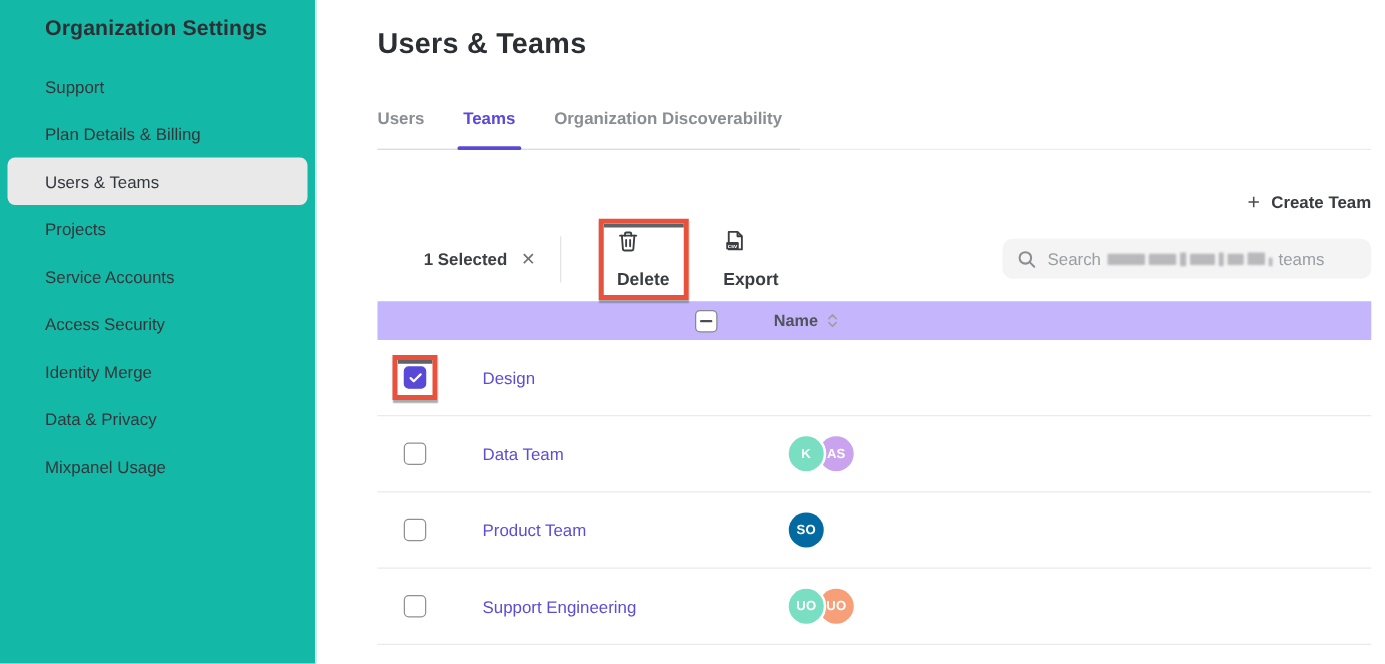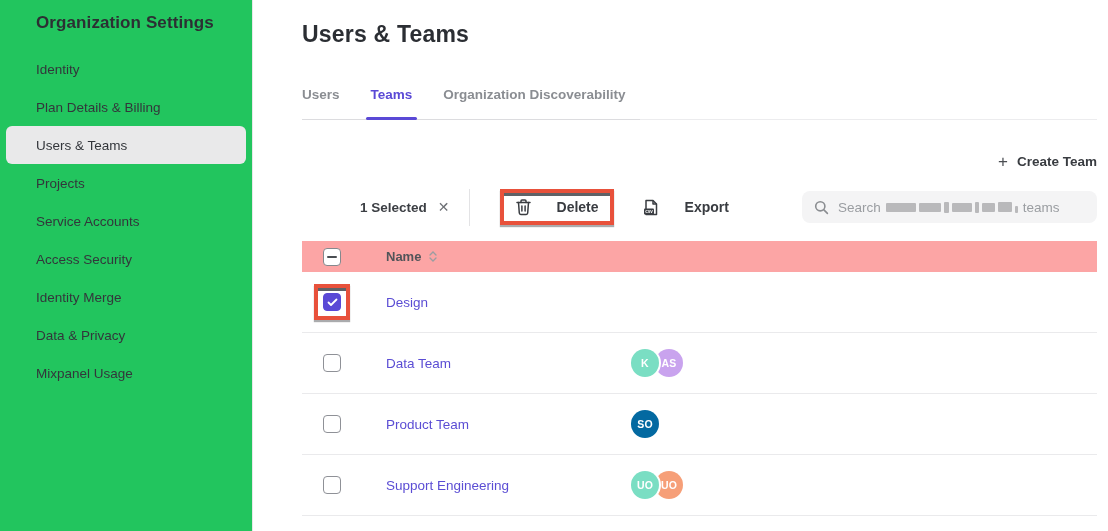--- a/index.html
+++ b/index.html
@@ -7,21 +7,21 @@
   body {
     font-family:"Liberation Sans","DejaVu Sans",sans-serif;
     background:#fff; color:#33363b;
     --accent:#5a49d6; --annotation:#e8513b;
   }
   .app { display:flex; width:1108px; height:531px; }
 
   
   .sidebar {
     width:253px; height:531px; flex:0 0 253px;
-    background:#22c55e; border-right:1px solid #e7e7e8;
+    background:#14b8a6; border-right:1px solid #e7e7e8;
   }
   .sidebar-title {
     font-size:17px; font-weight:700; color:#2c2f33;
     padding:13px 0 0 36px; letter-spacing:.1px;
   }
   .sidebar-nav { margin-top:17px; }
   .nav-item {
     height:38px; display:flex; align-items:center;
     margin:0 6px; padding-left:30px; border-radius:6px;
     font-size:13.5px; color:#33363b; cursor:pointer;
@@ -44,45 +44,45 @@
     content:""; position:absolute; left:-5px; right:-5px; bottom:-1px;
     height:3px; border-radius:2px; background:var(--accent);
   }
 
   .create-row { display:flex; justify-content:flex-end; margin-top:33px; }
   .create-btn { display:flex; align-items:center; gap:9px; font-size:13.5px; font-weight:600; color:#393c41; cursor:pointer; }
   .plus-glyph { font-size:17px; font-weight:400; color:#4a4d52; line-height:1; }
 
   
   .toolbar { display:flex; align-items:center; margin-top:14px; height:46px; }
-  .selected-group { display:flex; align-items:center; gap:9px; margin-left:58px; }
+  .selected-group { display:flex; align-items:center; gap:9px; margin-left:37px; }
   .selected-label { font-size:13.5px; font-weight:600; color:#3c3f44; }
   .clear-x { font-size:14px; color:#6e7176; cursor:pointer; padding:2px; }
   .v-divider { width:1px; height:37px; background:#e3e3e5; margin-left:17px; }
 
   .annotation {
     border:4px solid var(--annotation);
     box-shadow: inset 0 3px 0 #5f6267, 0 2px 1px rgba(100,102,106,.55);
   }
   .delete-wrap { margin-left:30px; padding:5px 11px; }
-  .tool-btn { display:flex; align-items:center; gap:25px; font-size:14px; font-weight:600; color:#393c41; background:none; border:none; cursor:pointer; font-family:inherit; }
+  .tool-btn { display:flex; align-items:flex-start; gap:13px; font-size:14px; font-weight:600; color:#393c41; background:none; border:none; cursor:pointer; font-family:inherit;flex-direction:column; }
   .export-btn { margin-left:28px; }
 
   .search-box {
     margin-left:auto; width:295px; height:32px; border-radius:8px;
     background:#f4f4f5; display:flex; align-items:center; padding:0 12px; cursor:text;
   }
   .search-box .ph { font-size:13.5px; color:#9a9da1; margin-left:9px; white-space:nowrap; display:flex; align-items:center; gap:5px;justify-content:flex-end; }
   .redact { display:inline-flex; align-items:center; gap:3px; }
   .redact i { display:inline-block; background:#b9b9bb; border-radius:1px; filter:blur(.7px); }
 
   
   .table { margin-top:11px; }
   .t-header {
-    height:31px; background:#fca5a5; display:flex; align-items:center;
+    height:31px; background:#c4b5fd; display:flex; align-items:center;justify-content:center;
   }
   .cell-check { width:84px; padding-left:21px; flex:0 0 84px; display:flex; align-items:center; }
   .cell-name { width:245px; flex:0 0 245px; display:flex; align-items:center; gap:8px; }
   .header-name { font-size:13px; font-weight:600; color:#515459; }
   .sort-icon { display:flex; flex-direction:column; gap:1px; cursor:pointer; }
 
   .checkbox {
     width:18px; height:18px; border:1.5px solid #8f9197; border-radius:4px;
     background:#fff; display:flex; align-items:center; justify-content:center; cursor:pointer;
   }
@@ -106,21 +106,21 @@
   svg { display:block; }
 </style>
 </head>
 <body style="--accent: #5a49d6; --annotation: #e8513b;">
 
 <div class="app">
 
   <aside class="sidebar">
     <div class="sidebar-title">Organization Settings</div>
     <nav class="sidebar-nav">
-      <div class="nav-item">Identity</div>
+      <div class="nav-item">Support</div>
       <div class="nav-item">Plan Details &amp; Billing</div>
       <div class="nav-item active">Users &amp; Teams</div>
       <div class="nav-item">Projects</div>
       <div class="nav-item">Service Accounts</div>
       <div class="nav-item">Access Security</div>
       <div class="nav-item">Identity Merge</div>
       <div class="nav-item">Data &amp; Privacy</div>
       <div class="nav-item">Mixpanel Usage</div>
     </nav>
   </aside>

